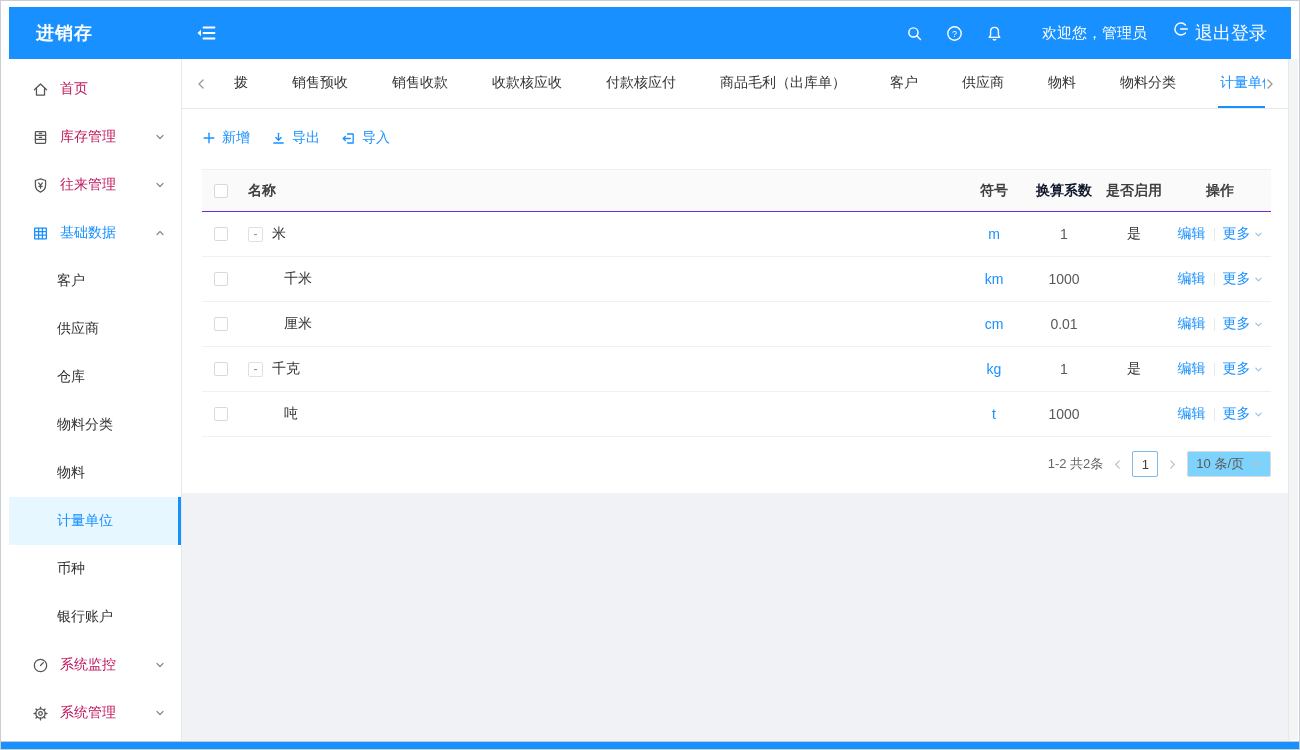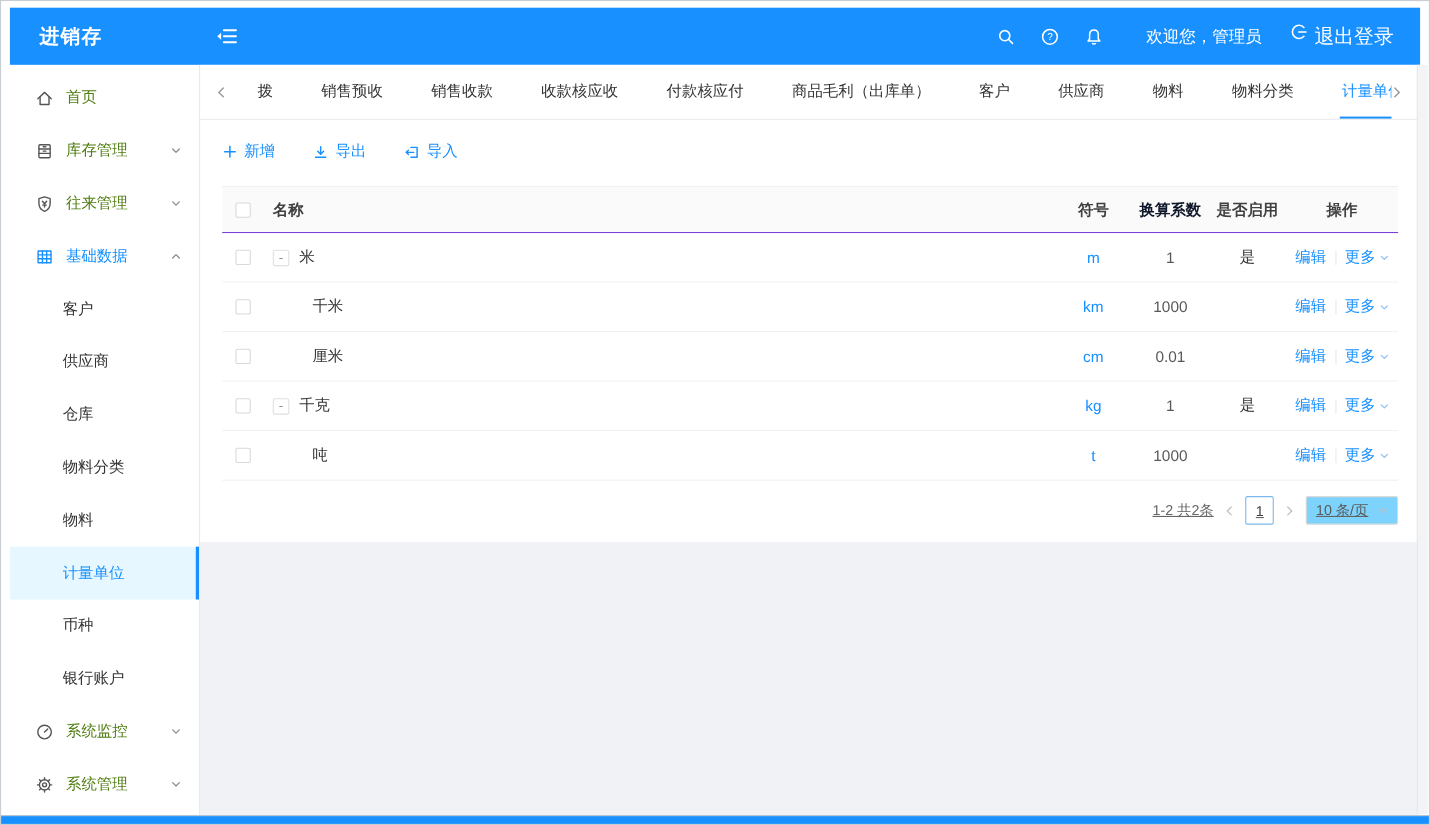--- a/index.html
+++ b/index.html
@@ -32,21 +32,21 @@
   .logout { display:flex; gap:6px; font-size:18px; margin-right:24px; cursor:pointer; white-space:nowrap; }
   svg { display:block; }
   
   .main { flex:1; display:flex; min-height:0; }
   .sidebar {
     width:173px; flex:0 0 173px; background:#fff;
     border-right:1px solid #e8e8e8; padding-top:6px; overflow:hidden;
   }
   .side-item {
     height:48px; display:flex; align-items:center;
-    padding-left:23px; padding-right:16px; cursor:pointer; color:#4d7c0f;
+    padding-left:23px; padding-right:16px; cursor:pointer; color:#be185d;
   }
   .side-item .sicon { width:17px; height:17px; margin-right:11px; color:#555; display:flex; align-items:center; }
   .side-item .slabel { flex:1; font-size:14px; }
   .side-item .schev { color:#8c8c8c; display:flex; align-items:center; }
   .side-item.open { color:var(--primary,#1890ff); }
   .side-item.open .sicon { color:var(--primary,#1890ff); }
   .side-child {
     height:48px; display:flex; align-items:center;
     padding-left:48px; cursor:pointer; font-size:14px; color:#333;
   }
@@ -65,21 +65,21 @@
   .tab-scroll { display:flex; align-items:center; color:#999; width:16px; cursor:pointer; }
   .tabs { flex:1; display:flex; align-items:stretch; overflow:hidden; }
   .tab {
     display:flex; align-items:center; margin:0 20px; padding:0 2px;
     white-space:nowrap; cursor:pointer; color:#333;
     border-bottom:2px solid transparent;
   }
   .tab.active { color:var(--primary,#1890ff); border-bottom-color:var(--primary,#1890ff); }
   
   .panel { background:#fff; padding:16px 20px 16px 20px; flex:0 0 auto; }
-  .toolbar { display:flex; align-items:center; gap:34px; height:26px; margin-bottom:18px; }
+  .toolbar { display:flex; align-items:center; gap:21px; height:26px; margin-bottom:18px; }
   .tool-btn { display:flex; align-items:center; gap:6px; color:var(--primary,#1890ff); cursor:pointer; font-size:14px; }
   
   .table { width:100%; border-top:1px solid #f0f0f0; }
   .thead {
     display:flex; align-items:center; height:42px; background:#fafafa;
     border-bottom:1px solid #6d28d9; font-weight:bold; color:#404040;
   }
   .trow { display:flex; align-items:center; height:45px; border-bottom:1px solid #f0f0f0; background:#fff; }
   .cell { display:flex; align-items:center; }
   .c-check { width:46px; padding-left:12px; }
@@ -99,21 +99,21 @@
     margin-right:9px; cursor:pointer; background:#fff;
   }
   .indent { width:36px; flex:0 0 36px; }
   .symbol-link { color:var(--primary,#1890ff); cursor:pointer; }
   .link { color:var(--primary,#1890ff); cursor:pointer; display:flex; align-items:center; gap:3px; white-space:nowrap; }
   .link .chev { color:#8fc1f2; }
   .vdiv { width:1px; height:13px; background:#e8e8e8; }
   
   .pagination {
     display:flex; align-items:center; justify-content:flex-end;
-    gap:10px; margin-top:14px; font-size:13px; color:#666;text-decoration:underline;
+    gap:10px; margin-top:14px; font-size:13px; color:#666;
   }
   .pg-arrow { color:#bfbfbf; display:flex; align-items:center; cursor:pointer; }
   .pg-page {
     min-width:26px; height:26px; border:1px solid #7db9ea; border-radius:2px;
     display:flex; align-items:center; justify-content:center;
     color:#404040; background:#fff; cursor:pointer;
   }
   .pg-size {
     height:26px; border:1px solid #d9d9d9; border-radius:2px; background:#7dd3fc;
     display:flex; align-items:center; gap:8px; padding:0 8px; cursor:pointer; color:#595959;

